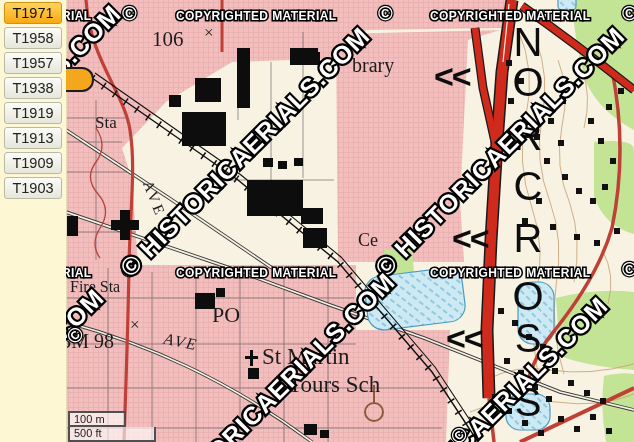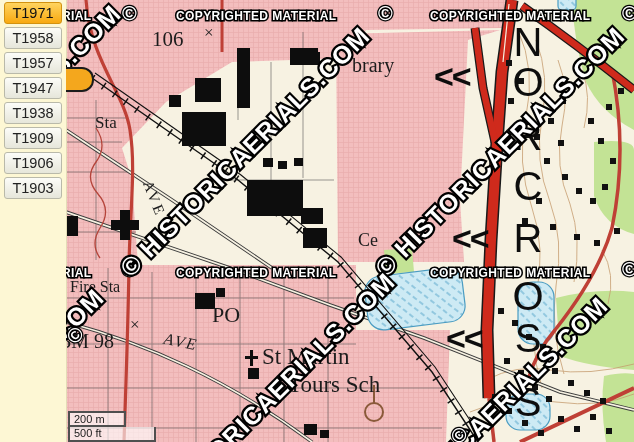--- a/index.html
+++ b/index.html
@@ -34,24 +34,24 @@
 </style>
 </head>
 <body>
 
 <div class="app">
 
   <div class="sidebar">
     <button class="yb sel">T1971</button>
     <button class="yb">T1958</button>
     <button class="yb">T1957</button>
-    <button class="yb">T1947</button>
     <button class="yb">T1938</button>
+    <button class="yb">T1919</button>
+    <button class="yb">T1913</button>
     <button class="yb">T1909</button>
-    <button class="yb">T1906</button>
     <button class="yb">T1903</button>
   </div>
 
   <div class="map">
 
     <svg width="568" height="442" viewBox="0 0 568 442">
       <defs>
         <pattern id="ph" width="5" height="5" patternUnits="userSpaceOnUse">
           <rect width="5" height="5" fill="#f3bebe"></rect>
           <path d="M0 2.5 H5 M2.5 0 V5" stroke="#e9aeae" stroke-width="0.7"></path>
@@ -268,18 +268,18 @@
     <div class="wm" style="left:434px;top:152px;">© HISTORICAERIALS.COM</div>
     <div class="wm" style="left:-77px;top:404px;">HISTORICAERIALS.COM</div>
     <div class="wm" style="left:214px;top:388px;">HISTORICAERIALS.COM</div>
     <div class="wm" style="left:427px;top:412px;">HISTORICAERIALS.COM</div>
     <span class="cpsym rot" style="left:2px;top:324px;">©</span>
     <span class="cpsym rot" style="left:386px;top:424px;">©</span>
 
     <div class="handle"></div>
 
     <div class="scale">
-      <div class="line metric">200 m</div>
+      <div class="line metric">100 m</div>
       <div class="line imperial">500 ft</div>
     </div>
 
   </div>
 </div>
 
 </body></html>

